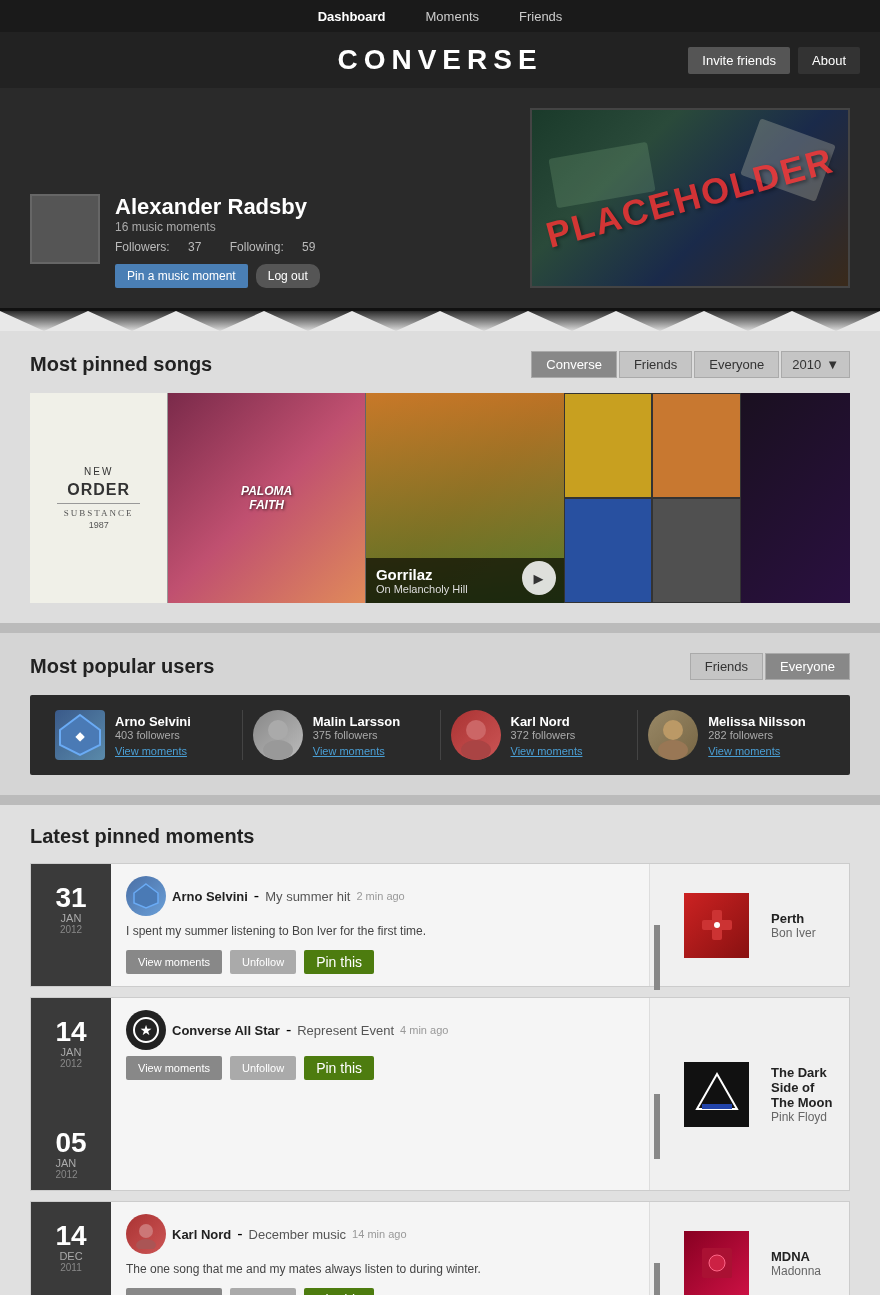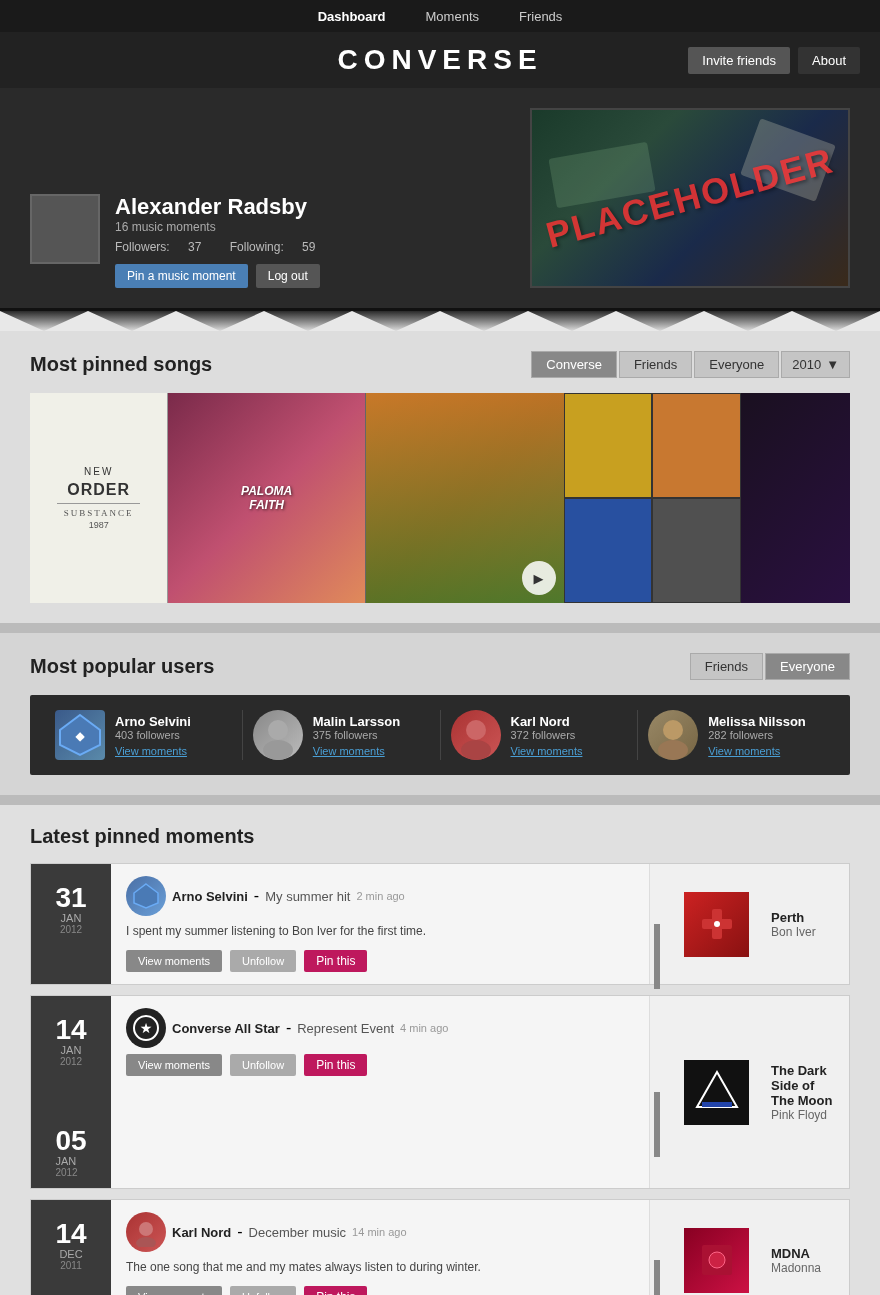--- a/index.html
+++ b/index.html
@@ -19,21 +19,21 @@
     .profile-section { background: #2a2a2a; padding: 20px 30px; display: flex; align-items: flex-end; justify-content: space-between; border-bottom: 3px solid #111; }
     .profile-left { display: flex; align-items: flex-start; gap: 15px; }
     .profile-avatar { width: 70px; height: 70px; background: #555; border: 2px solid #666; }
     .profile-info { }
     .profile-name { color: #fff; font-size: 22px; font-weight: bold; }
     .profile-moments { color: #aaa; font-size: 12px; margin-bottom: 6px; }
     .profile-stats { color: #bbb; font-size: 12px; margin-bottom: 10px; }
     .profile-stats span { margin-right: 15px; }
     .profile-buttons { display: flex; gap: 8px; }
     .btn-pin { background: #4a7fb5; color: #fff; border: none; padding: 5px 12px; font-size: 12px; cursor: pointer; border-radius: 2px; }
-    .btn-logout { background: #555; color: #fff; border: none; padding: 5px 12px; font-size: 12px; cursor: pointer; border-radius: 2px; }
+    .btn-logout { background: #555; color: #fff; border: none; padding: 5px 12px; font-size: 12px; cursor: pointer; border-radius: 10px; }
     .profile-banner { width: 320px; height: 180px; background: linear-gradient(135deg, #2a5a3a, #1a3a6a); border: 2px solid #444; display: flex; align-items: center; justify-content: center; position: relative; overflow: hidden; }
     .banner-placeholder { color: #ff3333; font-size: 36px; font-weight: bold; transform: rotate(-15deg); opacity: 0.8; letter-spacing: 2px; text-shadow: 2px 2px 4px rgba(0,0,0,0.5); }
 
     
     .section { background: #ddd; padding: 20px 30px; }
     .section-header { display: flex; align-items: center; justify-content: space-between; margin-bottom: 15px; }
     .section-title { font-size: 20px; font-weight: bold; color: #222; }
     .filter-tabs { display: flex; gap: 2px; align-items: center; }
     .filter-tab { background: #c5c5c5; border: 1px solid #aaa; padding: 5px 14px; font-size: 13px; cursor: pointer; color: #333; }
     .filter-tab.active { background: #888; color: #fff; }
@@ -60,21 +60,21 @@
     .moment-year { font-size: 10px; color: #888; }
     .moment-content { flex: 1; padding: 12px 15px; }
     .moment-meta { display: flex; align-items: center; gap: 6px; margin-bottom: 6px; }
     .moment-user { font-weight: bold; font-size: 13px; color: #222; }
     .moment-action { color: #555; font-size: 13px; }
     .moment-time { color: #999; font-size: 11px; }
     .moment-text { color: #444; font-size: 12px; line-height: 1.5; margin-bottom: 10px; }
     .moment-buttons { display: flex; gap: 8px; }
     .btn-view { background: #888; color: #fff; border: none; padding: 4px 12px; font-size: 11px; cursor: pointer; border-radius: 2px; }
     .btn-unfollow { background: #aaa; color: #fff; border: none; padding: 4px 12px; font-size: 11px; cursor: pointer; border-radius: 2px; }
-    .btn-pin-moment { background: #be185d; color: #fff; border: none; padding: 4px 12px; font-size: 12px; cursor: pointer; border-radius: 2px; }
+    .btn-pin-moment { background: #4d7c0f; color: #fff; border: none; padding: 4px 12px; font-size: 14px; cursor: pointer; border-radius: 2px; }
     .moment-album { width: 200px; min-width: 200px; display: flex; align-items: center; gap: 22px; padding: 12px; background: #f0f0f0; border-left: 1px solid #ddd; }
     .album-cover { width: 65px; height: 65px; background: #666; flex-shrink: 0; }
     .album-info { }
     .album-title { font-size: 13px; font-weight: bold; color: #222; }
     .album-artist { font-size: 12px; color: #666; }
     .moment-badge { width: 40px; height: 40px; border-radius: 50%; background: #555; display: flex; align-items: center; justify-content: center; color: #fff; font-size: 16px; flex-shrink: 0; }
 
     
     .avatar-diamond { background: linear-gradient(135deg, #4a6fa5, #6a9fd8); }
     .avatar-arno { background: linear-gradient(135deg, #3a5a8a, #5a8aaa); }
@@ -176,20 +176,24 @@
       <div style="width:100%;height:100%;background:linear-gradient(135deg,#7a2a4a,#c05070,#e08a5a);display:flex;align-items:center;justify-content:center;border-right:1px solid #666;">
         <div style="text-align:center;color:#fff;font-size:12px;font-style:italic;font-weight:bold;text-shadow:1px 1px 3px rgba(0,0,0,0.7);">PALOMA<br>FAITH</div>
       </div>
     </div>
 
     <div class="song-slot song-slot-3" style="position:relative;">
       <div style="width:100%;height:100%;background:linear-gradient(135deg,#c87a2a,#8a5a1a,#4a7a3a);">
         <div style="width:100%;height:100%;background:linear-gradient(to bottom,rgba(200,120,40,0.8),rgba(80,120,40,0.8));display:flex;align-items:flex-end;">
         </div>
       </div>
+      <div class="gorillaz-overlay">
+        <div class="gorillaz-title">Gorrilaz</div>
+        <div class="gorillaz-sub">On Melancholy Hill</div>
+      </div>
       <div class="gorillaz-play">▶</div>
     </div>
 
     <div class="song-slot song-slot-4">
       <div style="width:100%;height:100%;background:#3a5a2a;display:grid;grid-template-columns:1fr 1fr;grid-template-rows:1fr 1fr;">
         <div style="background:#c8a020;display:flex;align-items:center;justify-content:center;border:1px solid #333;"></div>
         <div style="background:#c87830;display:flex;align-items:center;justify-content:center;border:1px solid #333;"></div>
         <div style="background:#2850a0;display:flex;align-items:center;justify-content:center;border:1px solid #333;"></div>
         <div style="background:#505050;display:flex;align-items:center;justify-content:center;border:1px solid #333;"></div>
       </div>

